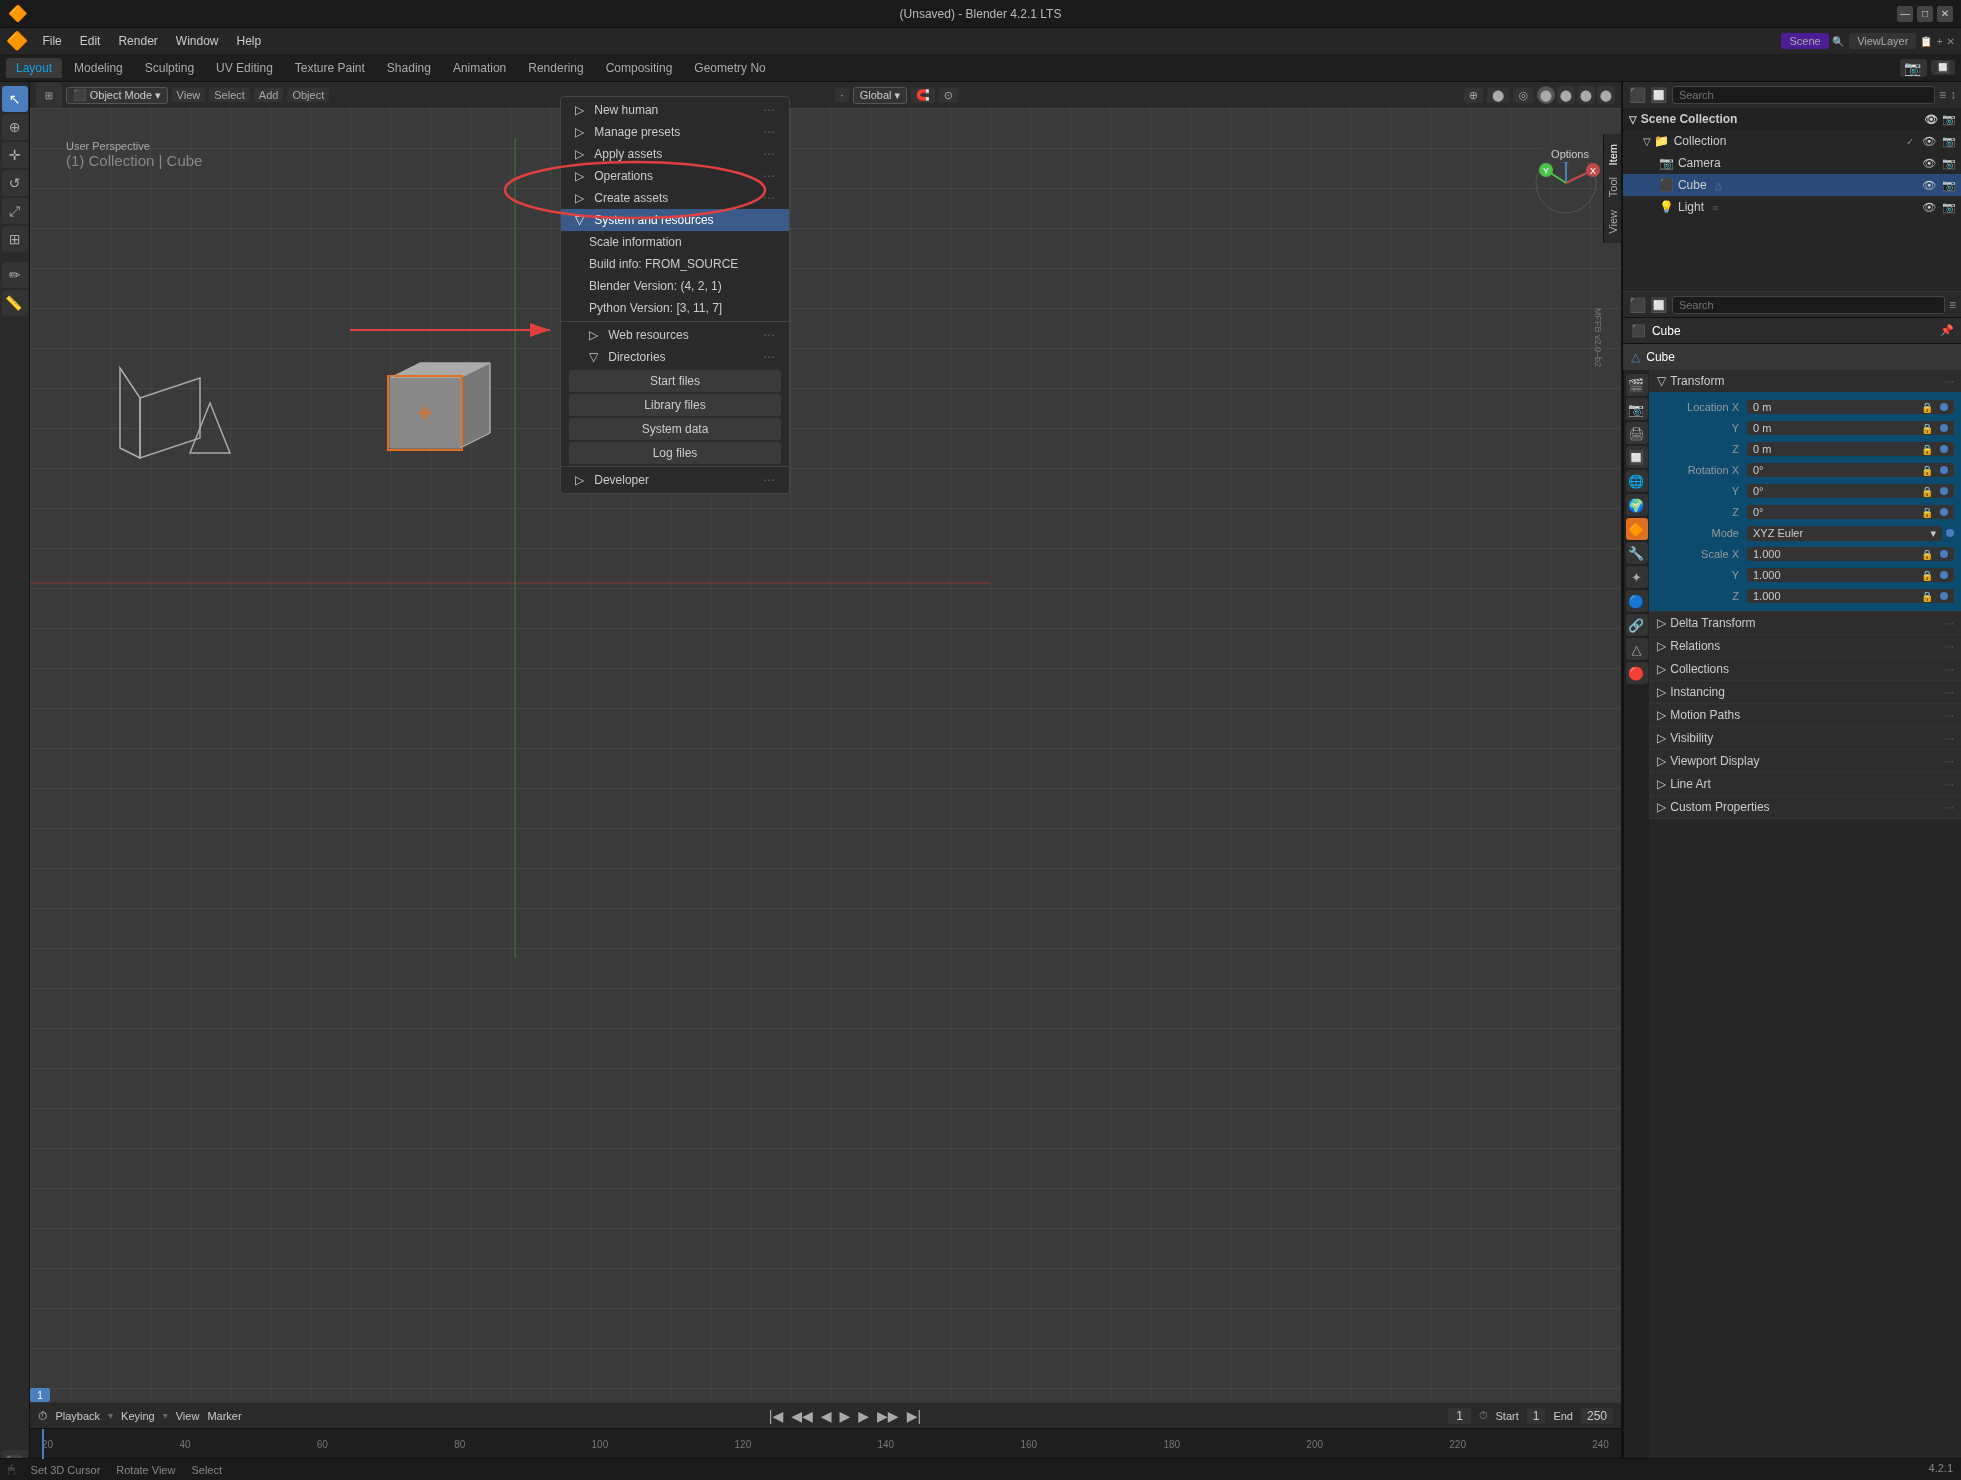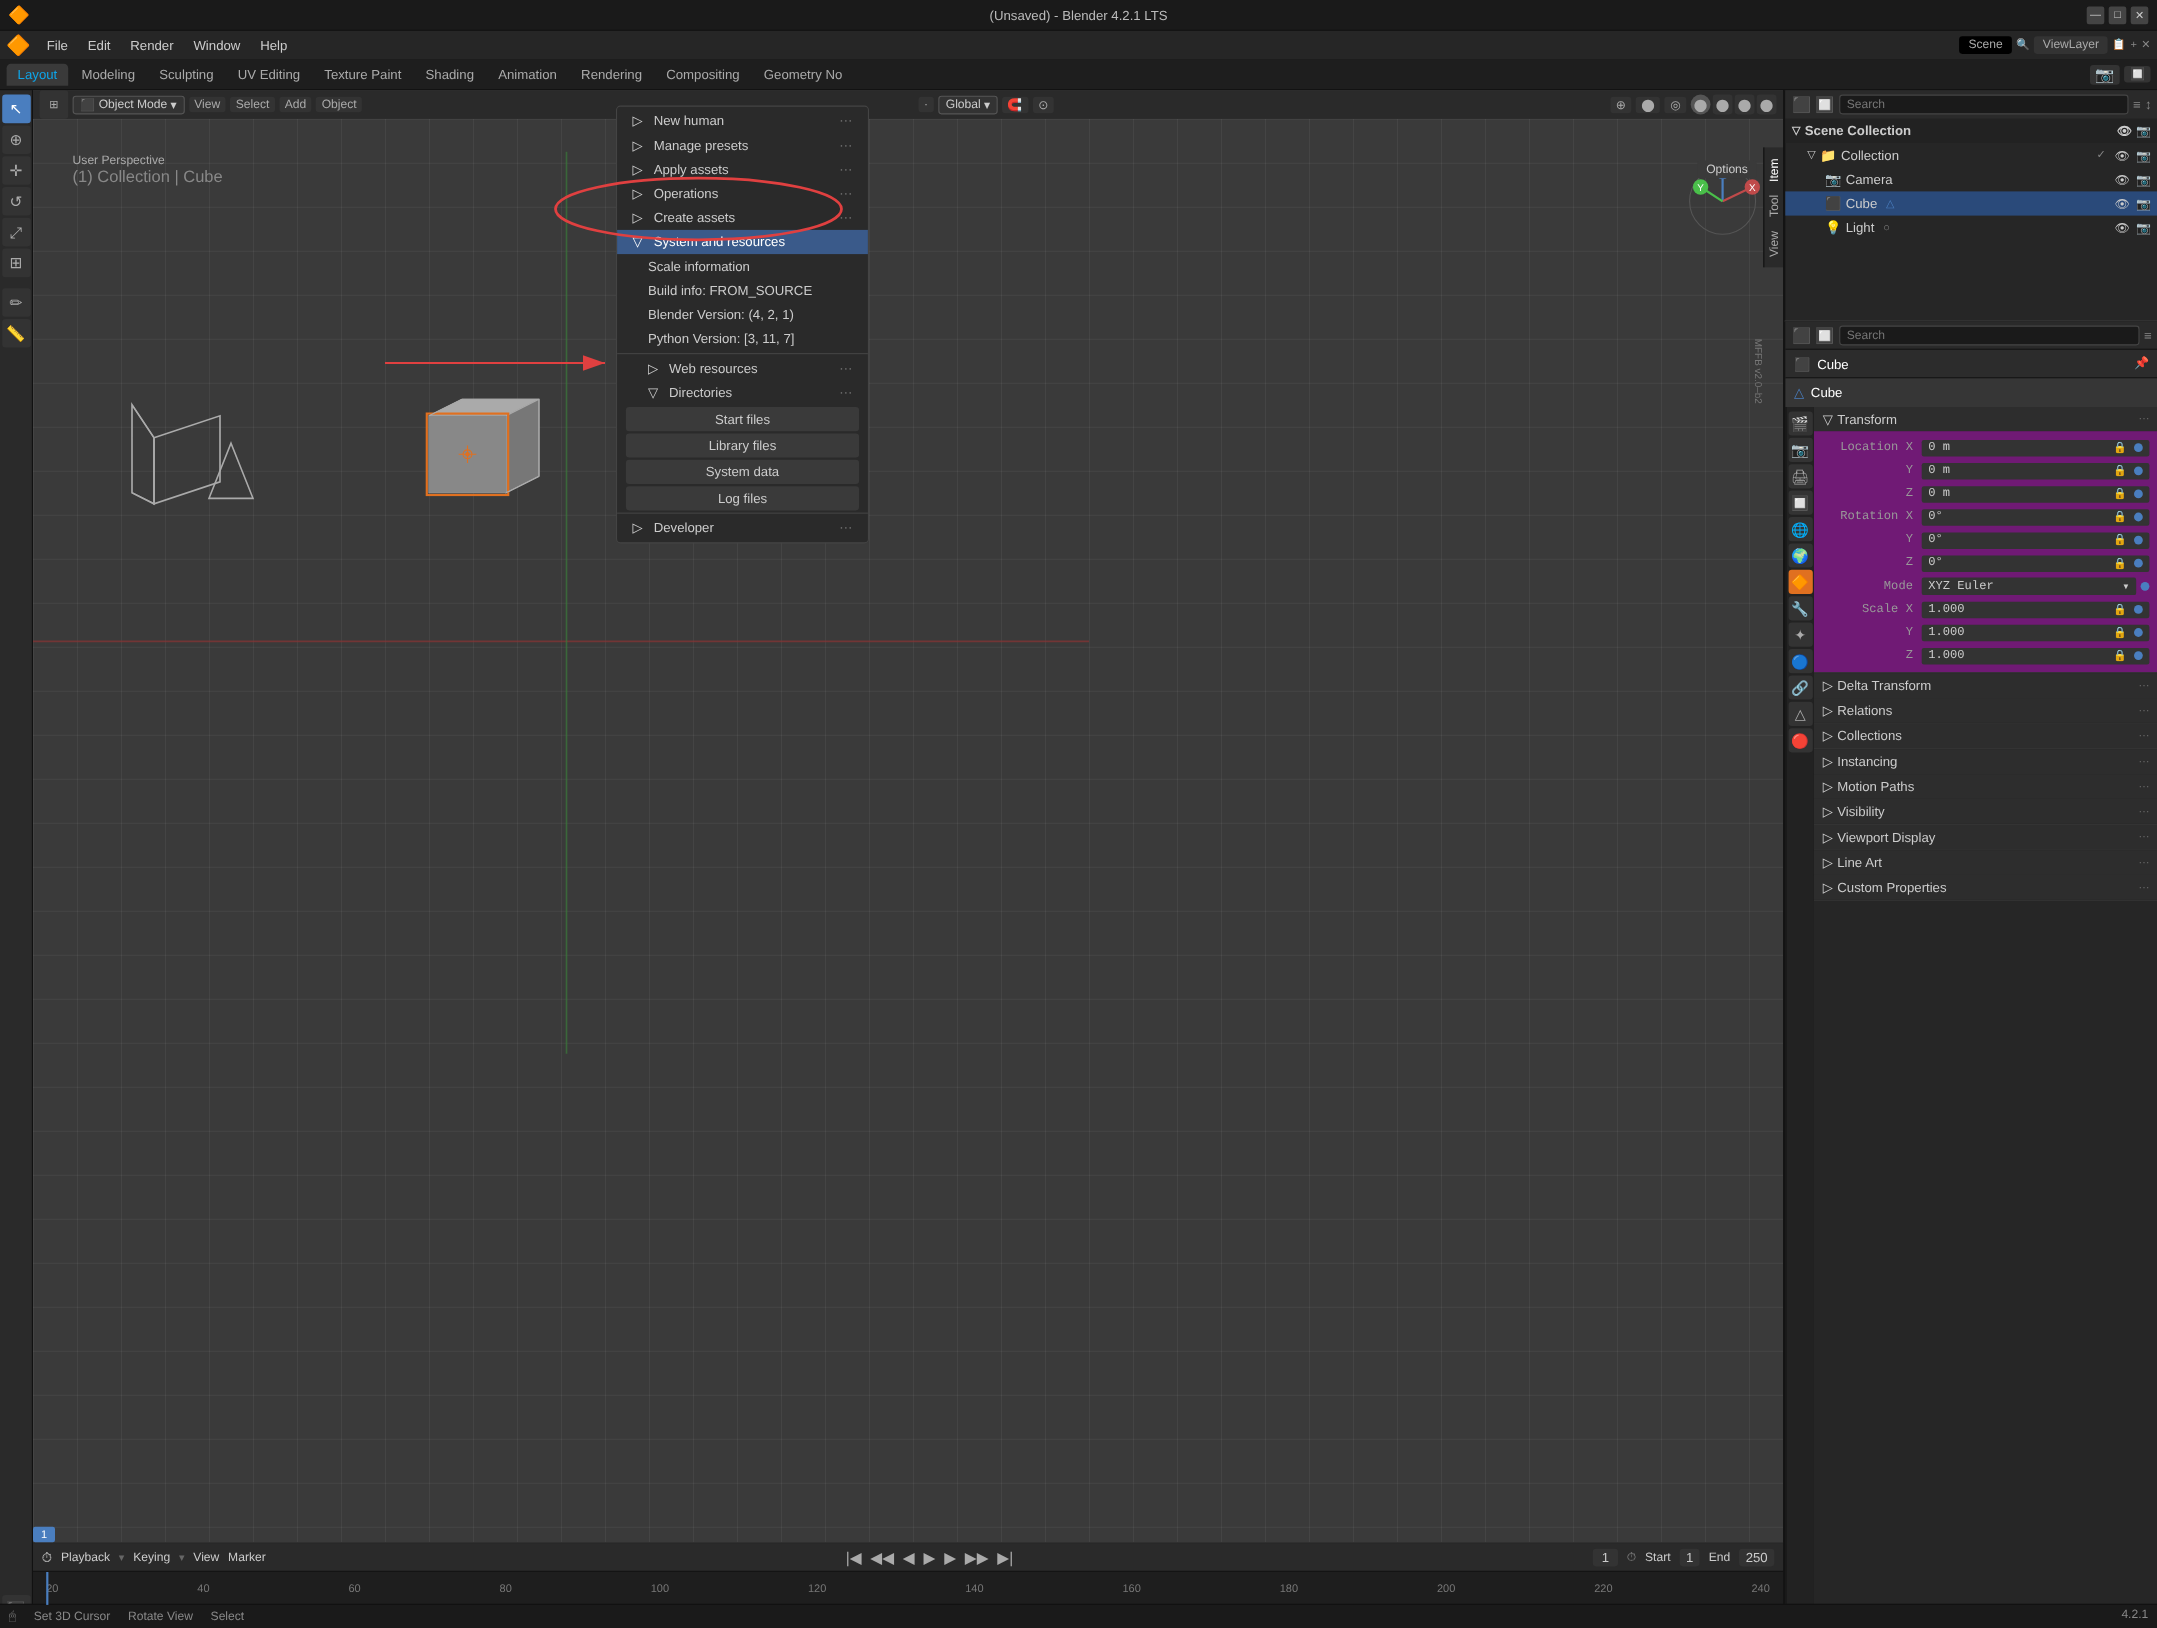--- a/index.html
+++ b/index.html
@@ -303,22 +303,21 @@
       color: #ccc;
       gap: 4px;
     }
     .prop-section-header .section-dots {
       margin-left: auto;
       color: #666;
       font-size: 10px;
     }
     .prop-section-content {
       padding: 4px 8px;
-      background: #701a75;
-      font-family: Liberation Mono, monospace;
+      background: #0c4a6e;
     }
     .prop-row {
       display: flex;
       align-items: center;
       height: 20px;
       margin: 1px 0;
     }
     .prop-label {
       width: 90px;
       font-size: 11px;
@@ -593,21 +592,21 @@
 <div class="menu-bar">
   <div class="blender-logo" style="font-size:18px;margin-right:4px;">🔶</div>
   <div class="menu-item">File</div>
   <div class="menu-item">Edit</div>
   <div class="menu-item">Render</div>
   <div class="menu-item">Window</div>
   <div class="menu-item">Help</div>
   <div style="flex:1"></div>
 
   <div style="display:flex;align-items:center;gap:4px;">
-    <div class="vp-btn" style="background:#000000;padding:2px 8px;text-align:center;">Scene</div>
+    <div class="vp-btn" style="background:#4c1d95;padding:2px 8px;text-align:center;">Scene</div>
     <div class="prop-icon-btn">🔍</div>
     <div class="vp-btn" style="background:#333;padding:2px 8px;">ViewLayer</div>
     <div class="prop-icon-btn">📋</div>
     <div class="prop-icon-btn">+</div>
     <div class="prop-icon-btn">✕</div>
   </div>
 </div>
 
 <div class="workspace-bar">
   <div class="workspace-tab active">Layout</div>

